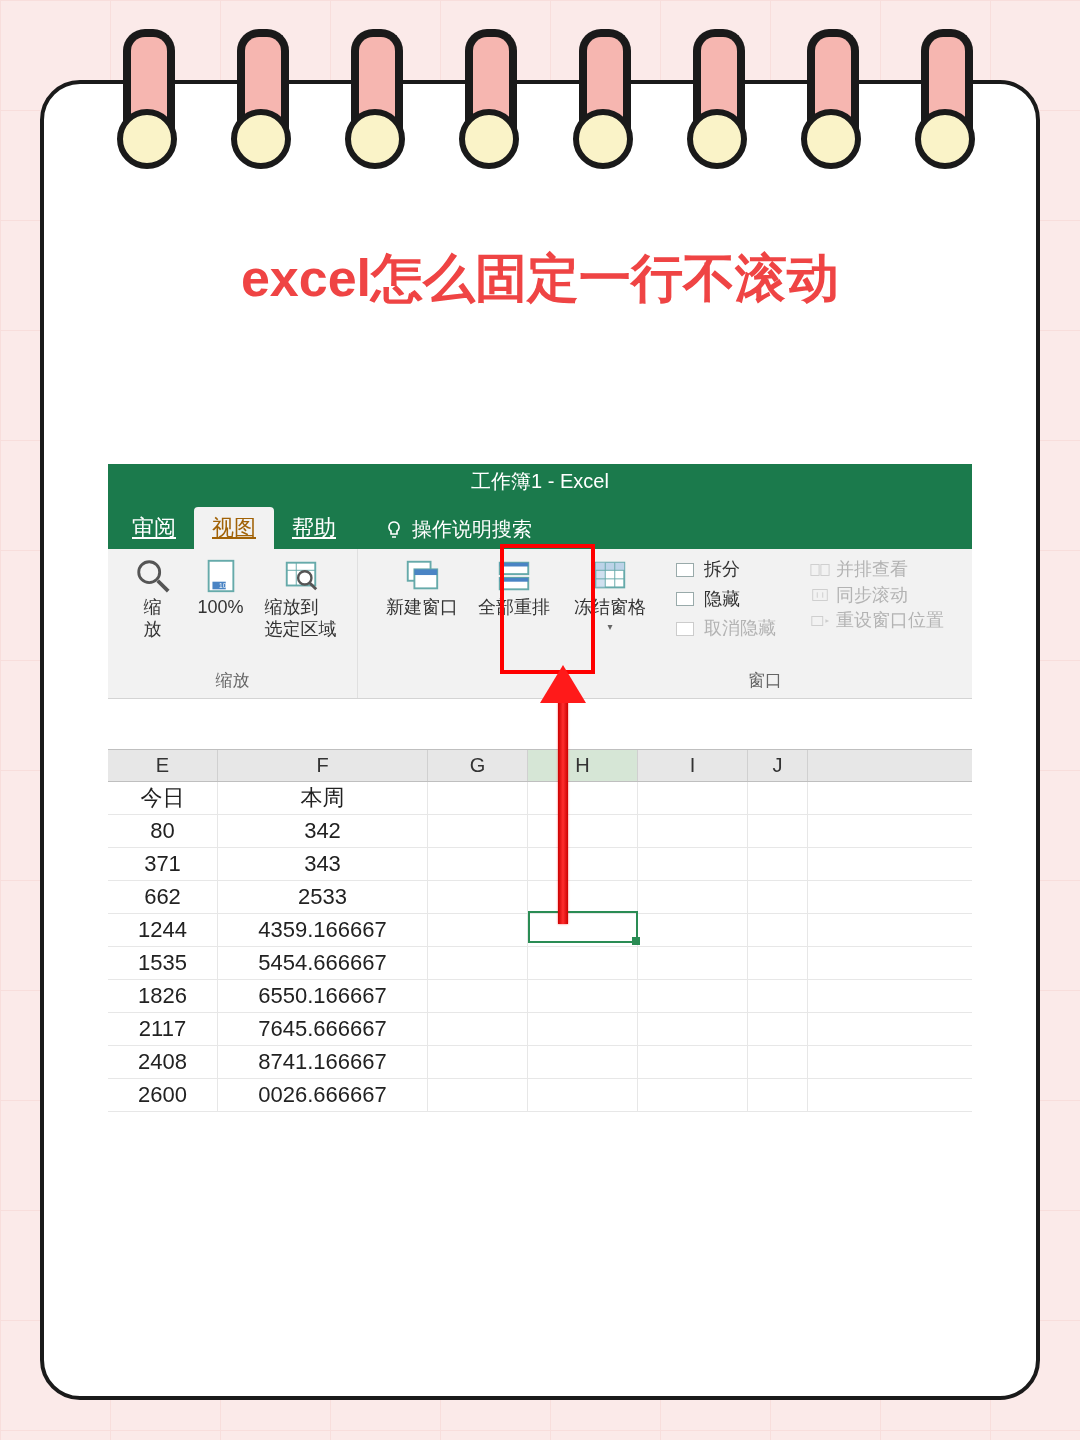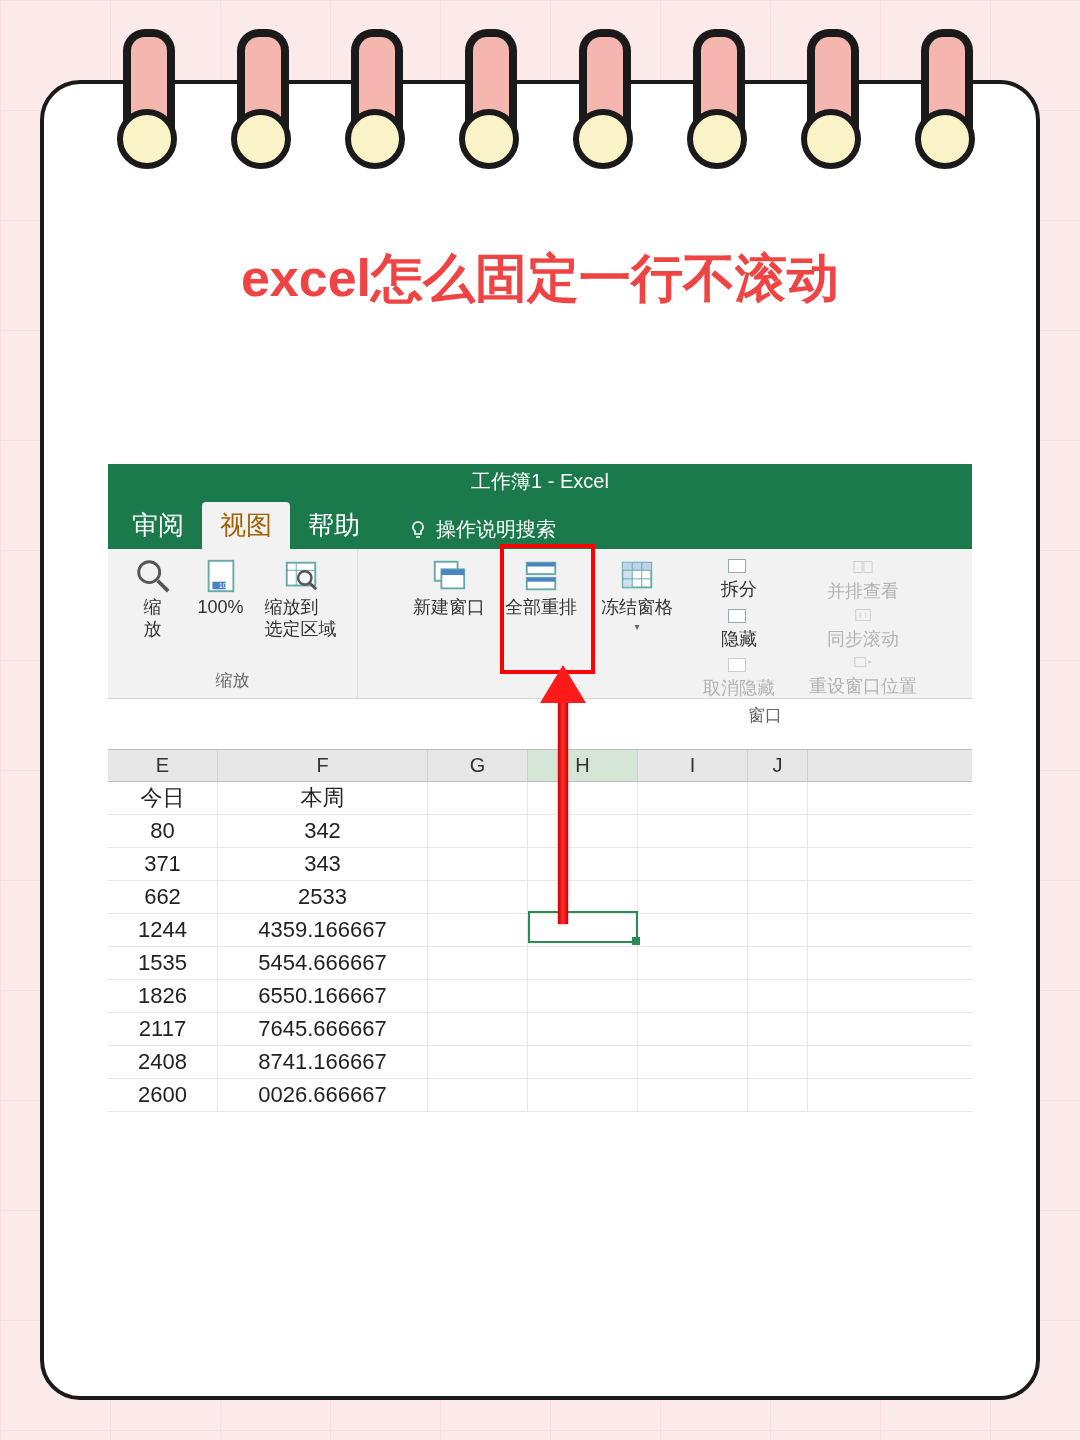--- a/index.html
+++ b/index.html
@@ -42,21 +42,21 @@
   }
   .window-title {
     background: #1b7a4c; color: #fff; text-align: center; font-size: 20px;
     padding: 4px 0 6px;
   }
   .tabbar {
     background: #1b7a4c; display: flex; align-items: flex-end; height: 48px;
     padding-left: 6px;
   }
   .tab {
-    color: #fff; font-size: 26px; padding: 6px 18px; cursor: pointer;
+    color: #fff; font-size: 22px; padding: 6px 18px; cursor: pointer; text-decoration: underline;
   }
   .tab.active { background: #f2f2f2; color: #a16207; border-radius: 4px 4px 0 0; }
   .help-bulb {
     display: flex; align-items: center; gap: 8px; color: #fff; font-size: 20px;
     margin-left: 20px; padding: 6px 10px;
   }
   .ribbon {
     background: #f2f2f2; border-bottom: 1px solid #d4d4d4; position: relative;
     height: 150px; display: flex; align-items: stretch;
   }
@@ -64,21 +64,21 @@
     display: flex; flex-direction: column; align-items: center; justify-content: space-between;
     padding: 6px 6px 2px; border-right: 1px solid #e0e0e0; position: relative;
   }
   .rgroup .row { display: flex; gap: 8px; }
   .rbtn {
     display: flex; flex-direction: column; align-items: center; justify-content: flex-start;
     font-size: 18px; color: #333; padding: 2px 6px; cursor: pointer;
     min-width: 60px; gap: 2px; line-height: 1.2;
   }
   .rbtn .ico { width: 38px; height: 38px; }
-  .rbtn.small { font-size: 18px; flex-direction: column; gap: 6px; min-width: auto; align-items: center; }
+  .rbtn.small { font-size: 18px; flex-direction: row; gap: 6px; min-width: auto; align-items: center; }
   .rbtn.disabled { color: #b3b3b3; }
   .rbtn.small .ico { width: 20px; height: 16px; }
   .glabel { font-size: 17px; color: #666; padding: 2px 0 4px; }
   .sheet { position: relative; }
   .colhdr {
     display: grid; grid-template-columns: 110px 210px 100px 110px 110px 60px;
     background: #e7e7e7; border-top: 1px solid #bfbfbf; border-bottom: 1px solid #bfbfbf;
   }
   .colhdr div {
     text-align: center; font-size: 20px; color: #333; padding: 4px 0;

